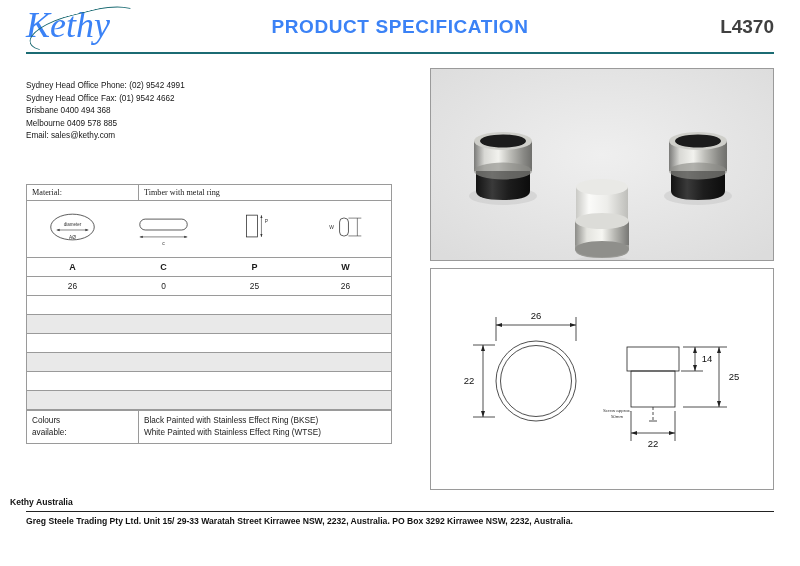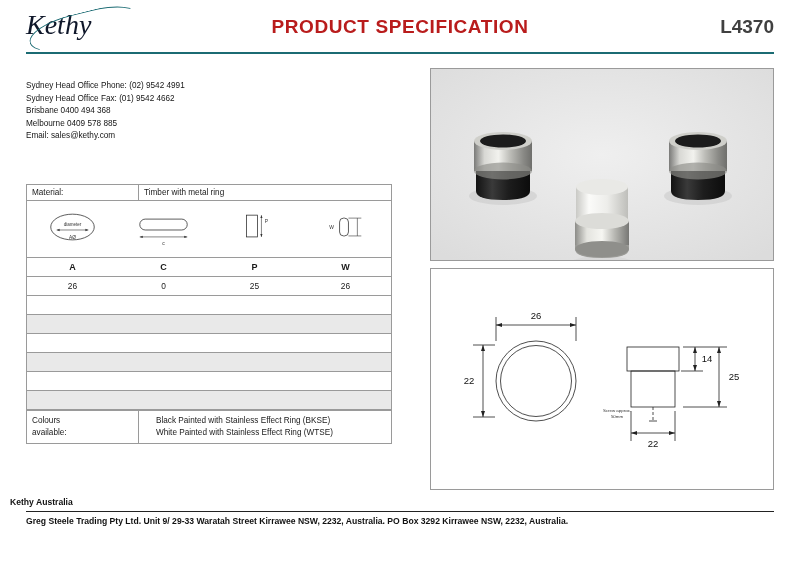--- a/index.html
+++ b/index.html
@@ -26,22 +26,22 @@
   #logo {
     position: absolute;
     left: 26px;
     top: 6px;
     width: 120px;
     height: 44px;
   }
   #logo .logo-text {
     font-family: "Liberation Serif", serif;
     font-style: italic;
-    font-size: 28px;
-    color: #0f172a;
+    font-size: 36px;
+    color: #3b82f6;
     letter-spacing: 0px;
     line-height: 38px;
   }
   #logo .logo-swoosh {
     position: absolute;
     left: 2px;
     top: 6px;
     width: 112px;
     height: 32px;
     border: 1.5px solid #1b6b73;
@@ -53,21 +53,21 @@
   }
   #doc-title {
     position: absolute;
     left: 0;
     top: 16px;
     width: 800px;
     text-align: center;
     font-size: 19px;
     font-weight: bold;
     letter-spacing: 0.6px;
-    color: #b91c1c;
+    color: #3b82f6;
   }
   #product-code {
     position: absolute;
     right: 26px;
     top: 16px;
     font-size: 19px;
     font-weight: bold;
     color: #404040;
   }
   #header-rule {
@@ -98,20 +98,21 @@
     top: 184px;
     width: 366px;
     border: 1px solid #9a9a9a;
     box-sizing: border-box;
     font-size: 8.2px;
   }
   .row {
     display: flex;
     border-bottom: 1px solid #9a9a9a;
     box-sizing: border-box;
+    font-family: Liberation Serif, serif;
   }
   .cell-label {
     width: 112px;
     padding: 3px 5px;
     border-right: 1px solid #9a9a9a;
     box-sizing: border-box;
   }
   .cell-value {
     flex: 1;
     padding: 3px 5px;
@@ -142,21 +143,20 @@
     text-align: center;
     font-size: 8.4px;
   }
   #dim-head .dcell { font-weight: bold; font-size: 9px; }
   .dim-row.shaded { background: #e9e9e9; }
   .dim-row.blank { height: 18px; }
 
   #colours-row {
     display: flex;
     border-top: 1px solid #9a9a9a;
-    gap: 12px;
   }
   #colours-row .cell-label { padding-top: 4px; padding-bottom: 4px; line-height: 12px; }
   #colours-row .cell-value { padding-top: 4px; padding-bottom: 4px; line-height: 12px; }
 
   
   #photo-panel {
     position: absolute;
     left: 430px;
     top: 68px;
     width: 344px;
@@ -459,13 +459,13 @@
     <text x="222" y="178" font-family="Liberation Sans, sans-serif" font-size="9.5" fill="#111" text-anchor="middle">22</text>
     <text x="303" y="111" font-family="Liberation Sans, sans-serif" font-size="9.5" fill="#111" text-anchor="middle">25</text>
     <text x="276" y="93" font-family="Liberation Sans, sans-serif" font-size="9.5" fill="#111" text-anchor="middle">14</text>
     <text x="186" y="143" font-family="Liberation Sans, sans-serif" font-size="4.4" fill="#333" text-anchor="middle">Screw approx.</text>
     <text x="186" y="149" font-family="Liberation Sans, sans-serif" font-size="4.4" fill="#333" text-anchor="middle">50mm</text>
   </svg>
 </div>
 
 <div id="footer-company">Kethy Australia</div>
 <div id="footer-rule"></div>
-<div id="footer-address">Greg Steele Trading Pty Ltd. Unit 9/ 29-33 Waratah Street Kirrawee NSW, 2232, Australia. PO Box 3292 Kirrawee NSW, 2232, Australia.</div>
+<div id="footer-address">Greg Steele Trading Pty Ltd. Unit 15/ 29-33 Waratah Street Kirrawee NSW, 2232, Australia. PO Box 3292 Kirrawee NSW, 2232, Australia.</div>
 
 </body></html>

